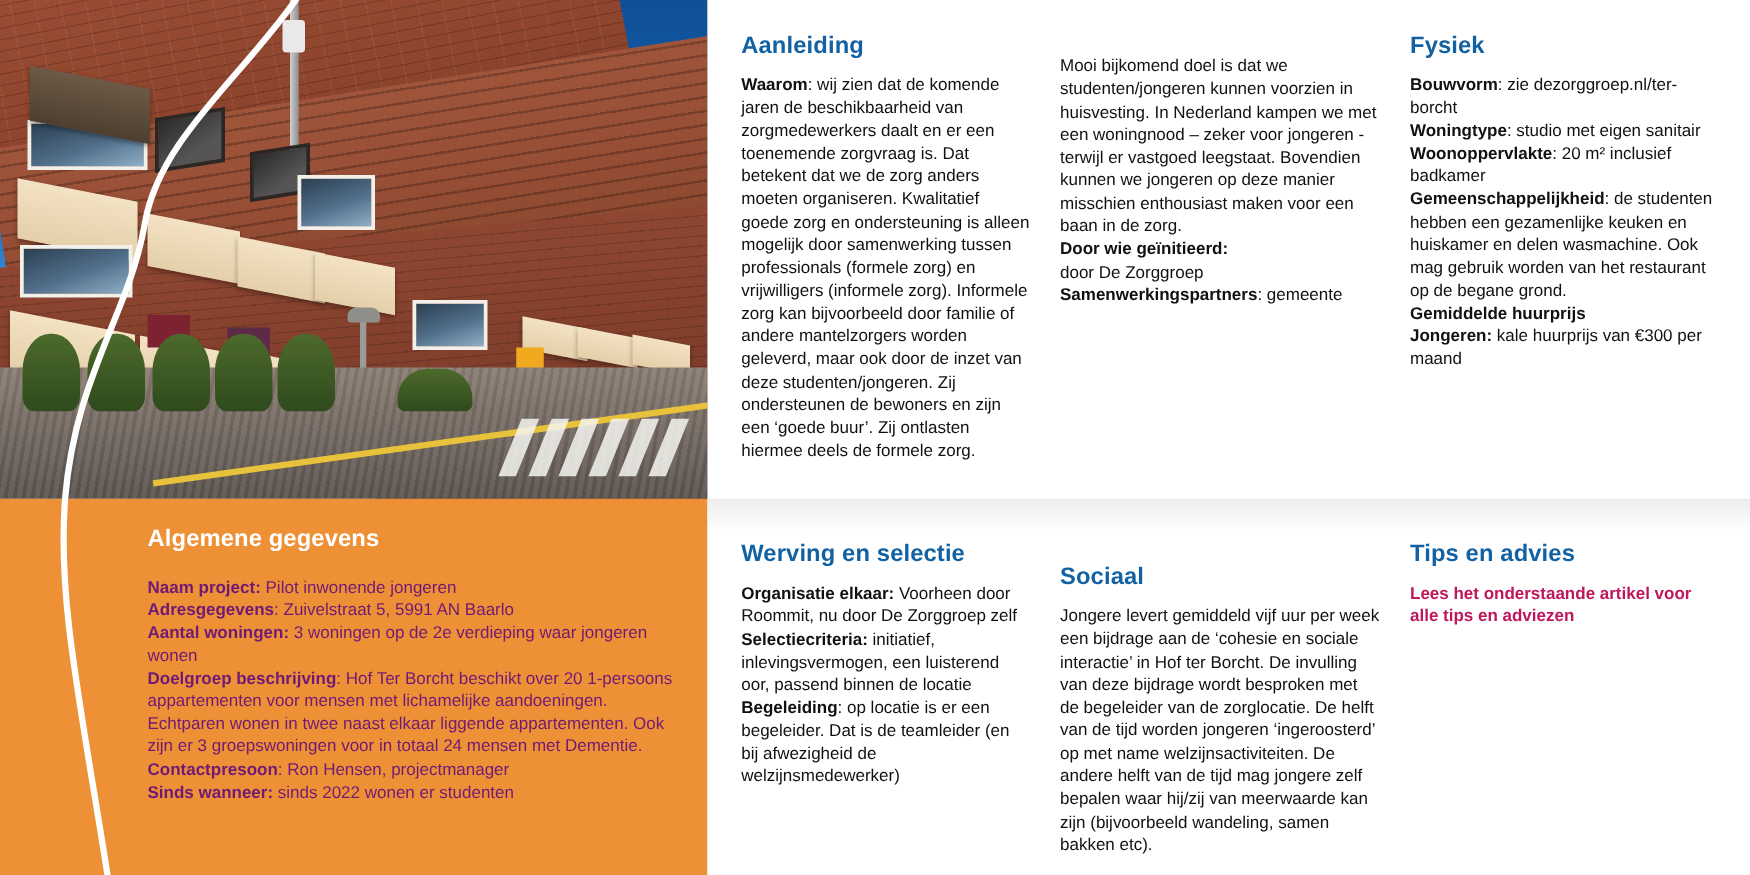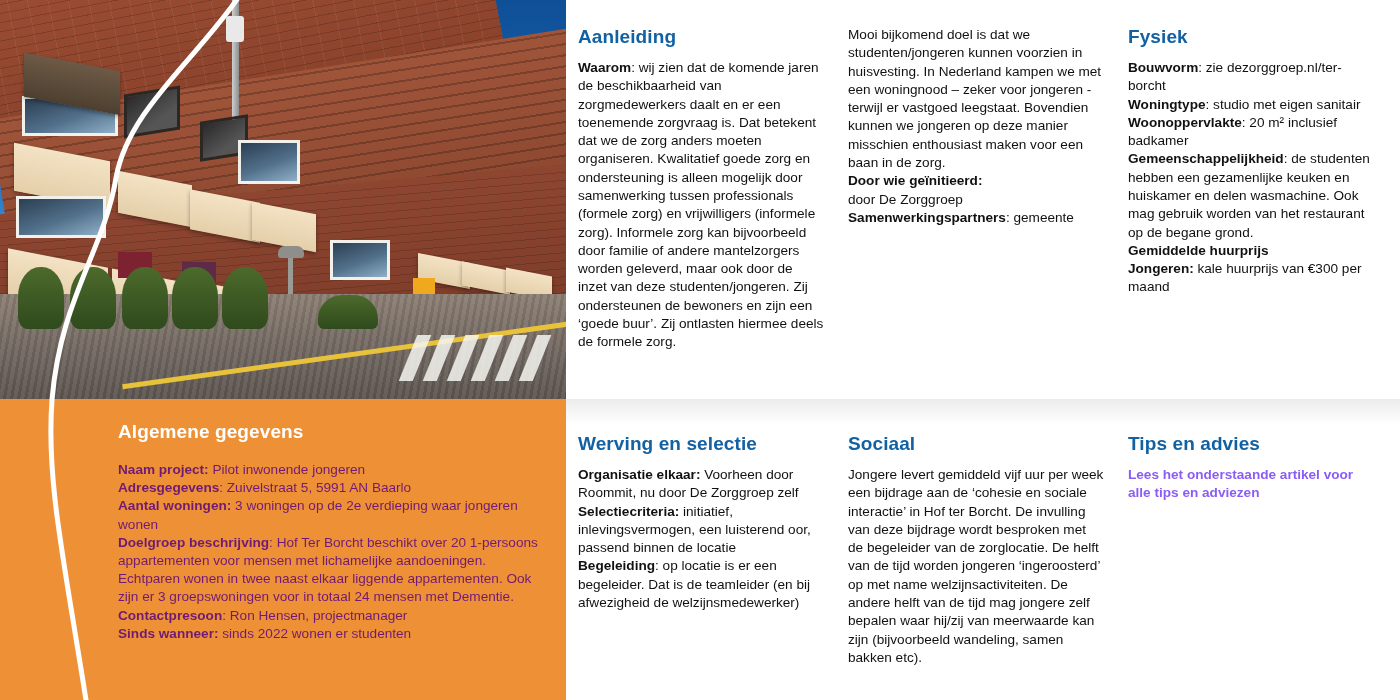--- a/index.html
+++ b/index.html
@@ -121,31 +121,31 @@
   }
   .bottom-right{
     position:absolute; left:566px; top:399px; width:834px; height:301px; background:#fff;
     display:flex; padding:34px 0 0 0;
   }
   .bottom-right::before{
     content:""; position:absolute; left:0; top:0; right:0; height:26px;
     background:linear-gradient(180deg, rgba(0,0,0,.075), rgba(0,0,0,0));
   }
   .col{ padding-right:24px; }
-  .c1{ width:282px; padding-left:12px; }
-  .c2{ width:280px; padding-left:0px; }
+  .c1{ width:282px; padding-left:27px; }
+  .c2{ width:280px; padding-left:0px;margin-top:18px; }
   .c3{ width:272px; padding-left:0px; }
 
   h3.sec{
     color:#1261a3; font-size:19px; font-weight:bold; margin-bottom:11px; letter-spacing:.1px;
   }
   h3.sec.mt{ margin-top:24px; }
   p.body{ font-size:13.6px; line-height:1.345; color:#111; }
   p.body b{ font-weight:bold; }
-  p.lead{ font-size:13.6px; line-height:1.345; color:#8b5cf6; font-weight:bold; }
+  p.lead{ font-size:13.6px; line-height:1.345; color:#be185d; font-weight:bold; }
 </style>
 </head>
 <body>
 
 <div class="page">
 
   <div class="photo">
     <div class="sky"></div>
     <div class="brickB"></div>
     <div class="brickA"></div>

